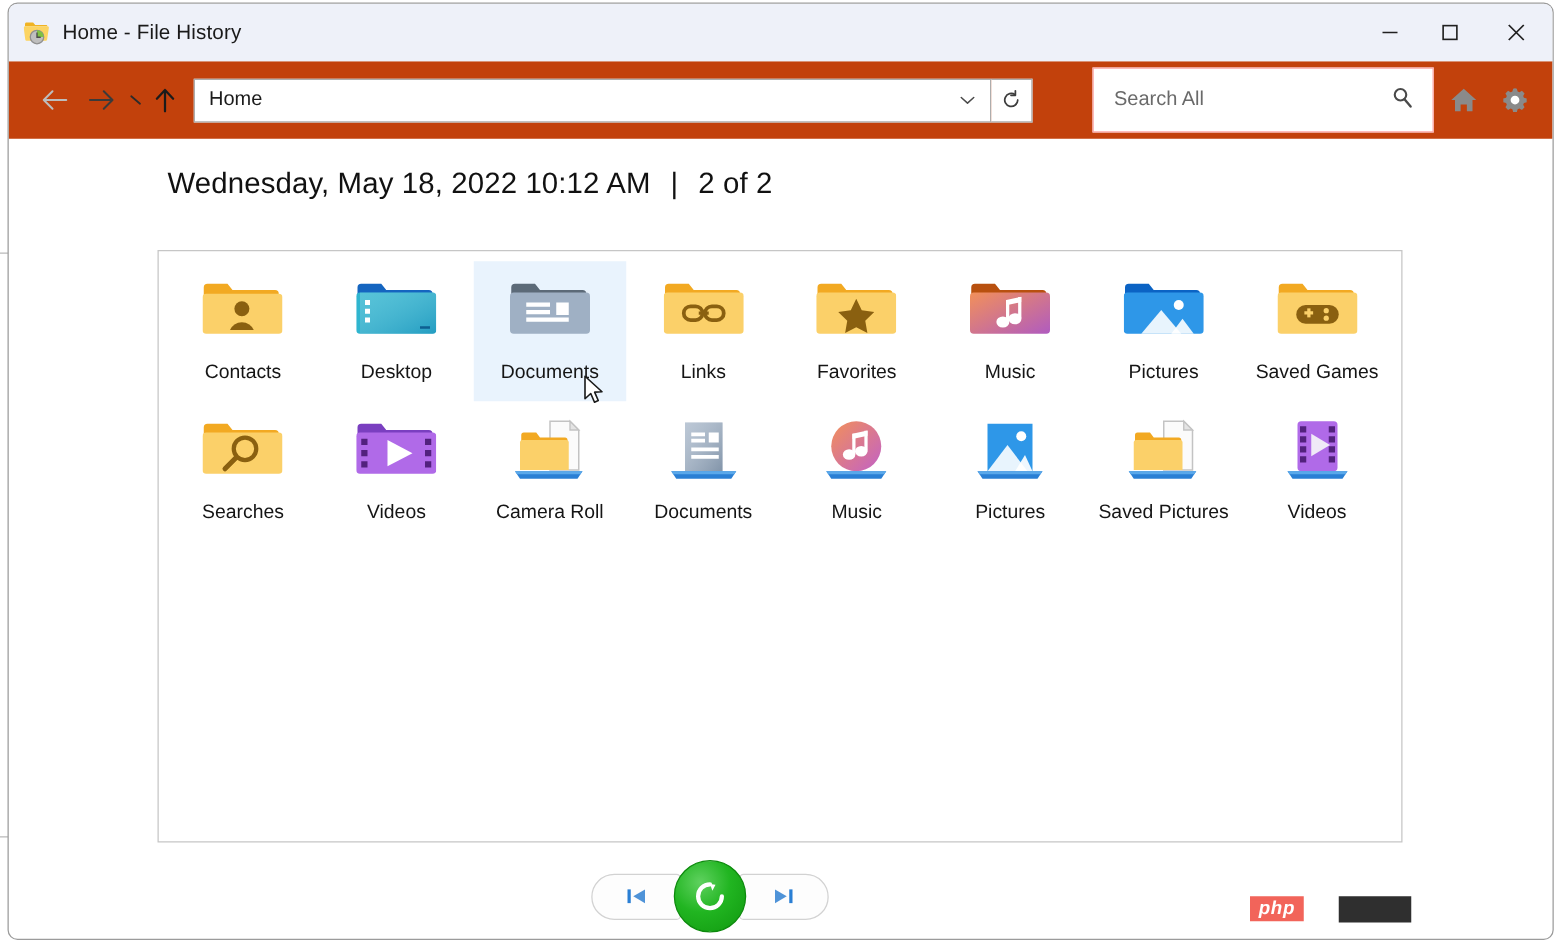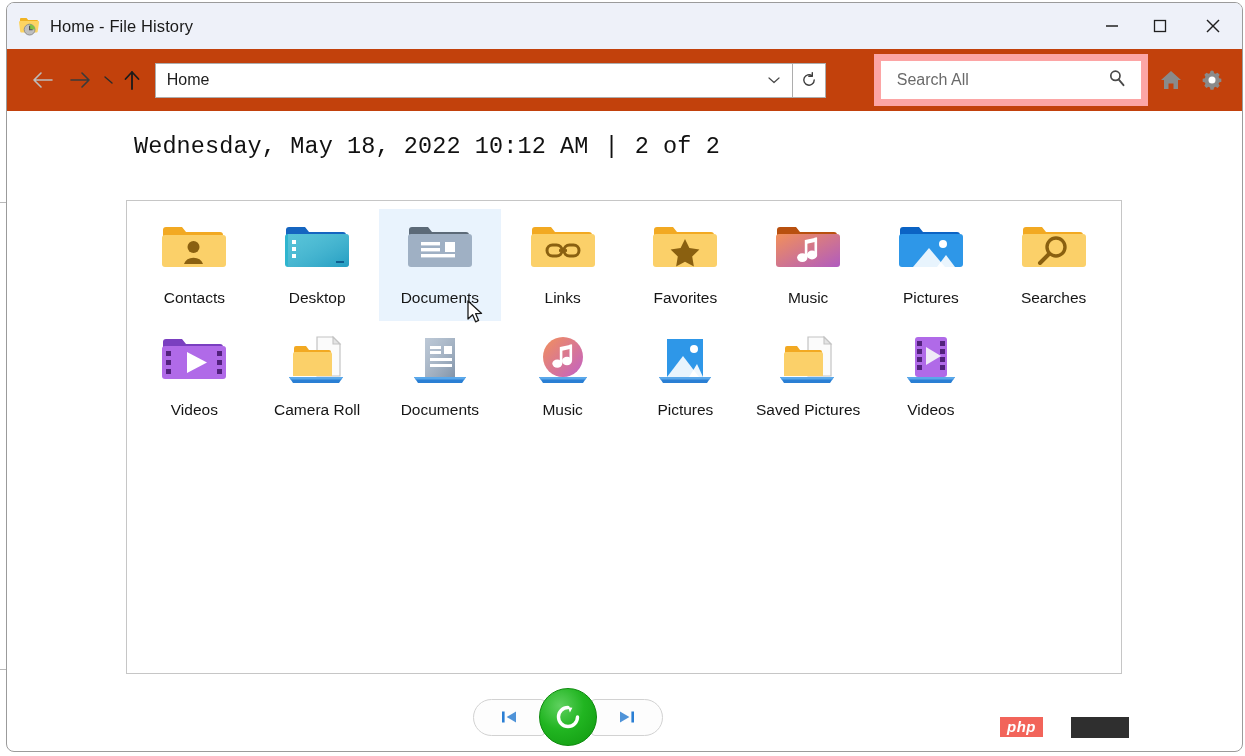--- a/index.html
+++ b/index.html
@@ -68,35 +68,35 @@
   .addr-text { flex: 1; font-size: 16px; color: #1c1c1c; }
   .addr-caret { width: 24px; display: flex; align-items: center; justify-content: center; color: #4a4a4a; }
   .refresh-btn {
     width: 33px; height: 35px; border: 1px solid #adadad; border-left: none;
     background: #fff; display: flex; align-items: center; justify-content: center;
     color: #3d3d3d;
   }
 
   .search-box {
     width: 305px; height: 52px; margin-left: 48px;
-    border: 7px solid #fca5a5; background: #fff;
+    border: 1px solid #fca5a5; background: #fff;
     display: flex; align-items: center; padding: 0 14px 0 16px;
   }
   .search-ph { flex: 1; font-size: 16px; color: #6a6a6a; }
 
   .tool-icon-btn {
     width: 40px; height: 44px; display: flex; align-items: center; justify-content: center;
     margin-left: 6px; color: #8a8a8a;
   }
 
   
   .date-header {
     padding: 22px 0 0 127px;
     font-size: 23.5px; color: #111; letter-spacing: .1px;
-    display: flex; align-items: baseline; gap: 0; font-family: Liberation Mono, monospace;
+    display: flex; align-items: baseline; gap: 0;
   }
   .date-sep { padding: 0 16px; color: #111; }
 
   
   .pane {
     position: absolute; left: 126px; top: 200px;
     width: 996px; height: 474px;
     border: 1px solid #c6c6c6; background: #fff;
     display: flex; flex-direction: column;
   }
@@ -369,20 +369,33 @@
         <div class="cell">
           <div class="icon-slot">
       <svg width="64" height="56" viewBox="0 0 64 56">
         <path d="M4 6 h16 l4 5 h34 a3 3 0 0 1 3 3 v4 H1 V9 a3 3 0 0 1 3-3z" fill="#0b63c4"></path>
         <path d="M3 13 h58 a3 3 0 0 1 3 3 v27 a3 3 0 0 1-3 3 H3 a3 3 0 0 1-3-3 V16 a3 3 0 0 1 3-3z" fill="#2e97e8"></path>
         <circle cx="44" cy="23" r="4" fill="#ffffff"></circle>
         <path d="M14 46 L30 27 L46 46z" fill="#e8f4fd"></path>
         <path d="M38 46 L47 34 L56 46z" fill="#ffffff" opacity=".9"></path>
       </svg></div>
           <div class="cell-label">Pictures</div>
+        </div>
+        <div class="cell">
+          <div class="icon-slot">
+      <svg width="64" height="56" viewBox="0 0 64 56">
+        <path d="M4 6 h16 l4 5 h34 a3 3 0 0 1 3 3 v4 H1 V9 a3 3 0 0 1 3-3z" fill="#f2a922"></path>
+        <path d="M3 13 h58 a3 3 0 0 1 3 3 v27 a3 3 0 0 1-3 3 H3 a3 3 0 0 1-3-3 V16 a3 3 0 0 1 3-3z" fill="#fbd069"></path>
+        <rect x="15" y="23" width="34" height="15" rx="7.5" fill="#8a6010"></rect>
+        <rect x="21.5" y="28" width="7" height="2.6" fill="#fbd069"></rect>
+        <rect x="23.8" y="25.7" width="2.6" height="7.2" fill="#fbd069"></rect>
+        <circle cx="39" cy="27.5" r="2.1" fill="#fbd069"></circle>
+        <circle cx="39" cy="33.5" r="2.1" fill="#fbd069"></circle>
+      </svg></div>
+          <div class="cell-label">Saved Games</div>
         </div>
         <div class="cell">
           <div class="icon-slot">
       <svg width="64" height="56" viewBox="0 0 64 56">
         <path d="M4 6 h16 l4 5 h34 a3 3 0 0 1 3 3 v4 H1 V9 a3 3 0 0 1 3-3z" fill="#f2a922"></path>
         <path d="M3 13 h58 a3 3 0 0 1 3 3 v27 a3 3 0 0 1-3 3 H3 a3 3 0 0 1-3-3 V16 a3 3 0 0 1 3-3z" fill="#fbd069"></path>
         <circle cx="34" cy="26" r="9" fill="none" stroke="#8a6010" stroke-width="3.4"></circle>
         <line x1="27" y1="33" x2="18" y2="42" stroke="#8a6010" stroke-width="4" stroke-linecap="round"></line>
       </svg></div>
           <div class="cell-label">Searches</div>

